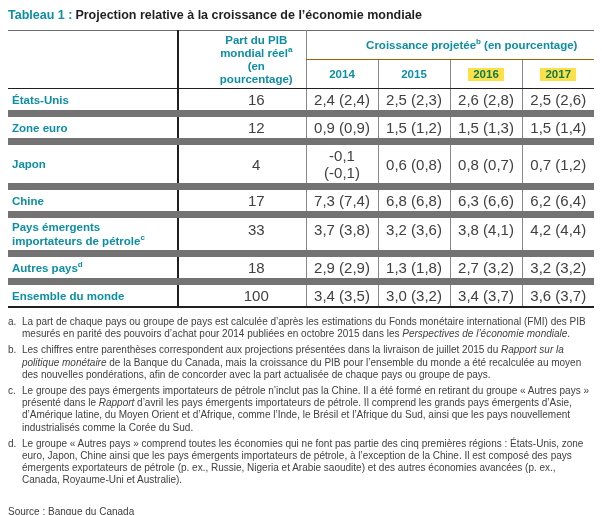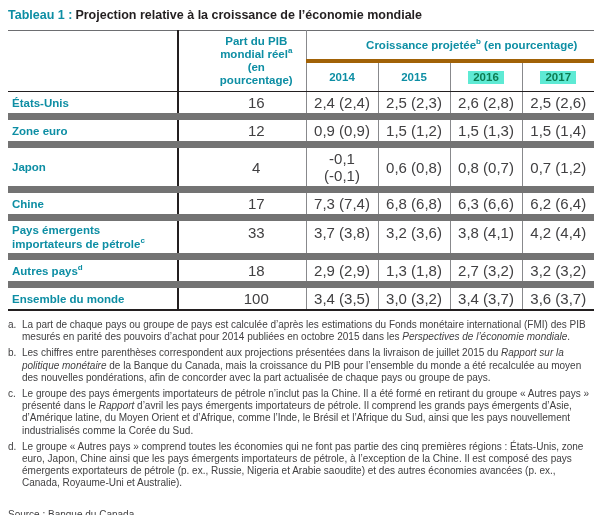--- a/index.html
+++ b/index.html
@@ -21,21 +21,21 @@
   
   table.main {
     border-collapse: collapse; table-layout: fixed;
     width: 586px;
     border-top: 1px solid #6D6E71;
     border-bottom: 2px solid #231F20;
   }
   th, td { padding: 2px 4px; overflow: hidden; }
 
   thead th { color: #0D8EA4; font-weight: bold; font-size: 11.5px; text-align: center; line-height: 13px; }
-  th.growth-hdr { height: 24px; border-bottom: 4px solid #a16207; padding-left: 47px; }
+  th.growth-hdr { height: 24px; border-bottom: 1px solid #a16207; padding-left: 47px; }
   tr.years-row th { height: 24px; }
 
   thead .hdr-bottom { border-bottom: 1px solid #231F20; }
 
   
   .sep-thick { border-left: 2px solid #231F20; padding-left: 32px; }
   .sep-thin  { border-left: 1px solid #88898C; }
 
   tbody th, tbody td { border-bottom: 7px solid #737373; }
   tbody tr:last-child th, tbody tr:last-child td { border-bottom: none; }
@@ -49,21 +49,21 @@
     text-align: center;
   }
   tbody tr { height: 23px; }
   tbody tr.tall { height: 36px; }
   tbody tr.tall td.num { vertical-align: top; padding-top: 3px; }
 
   sup.fnref { font-size: 8px; vertical-align: super; line-height: 0; }
 
   .hl {
     display: inline-block;
-    background: #5eead4;
+    background: #fde047;
     padding: 0 5px;
     color: #0D7C52;
   }
 
   
   .footnotes { margin-top: 8px; width: 588px; }
   .footnote {
     position: relative; padding-left: 14px;
     font-size: 10px; line-height: 12.2px; color: #414042;
     margin-bottom: 4px;

